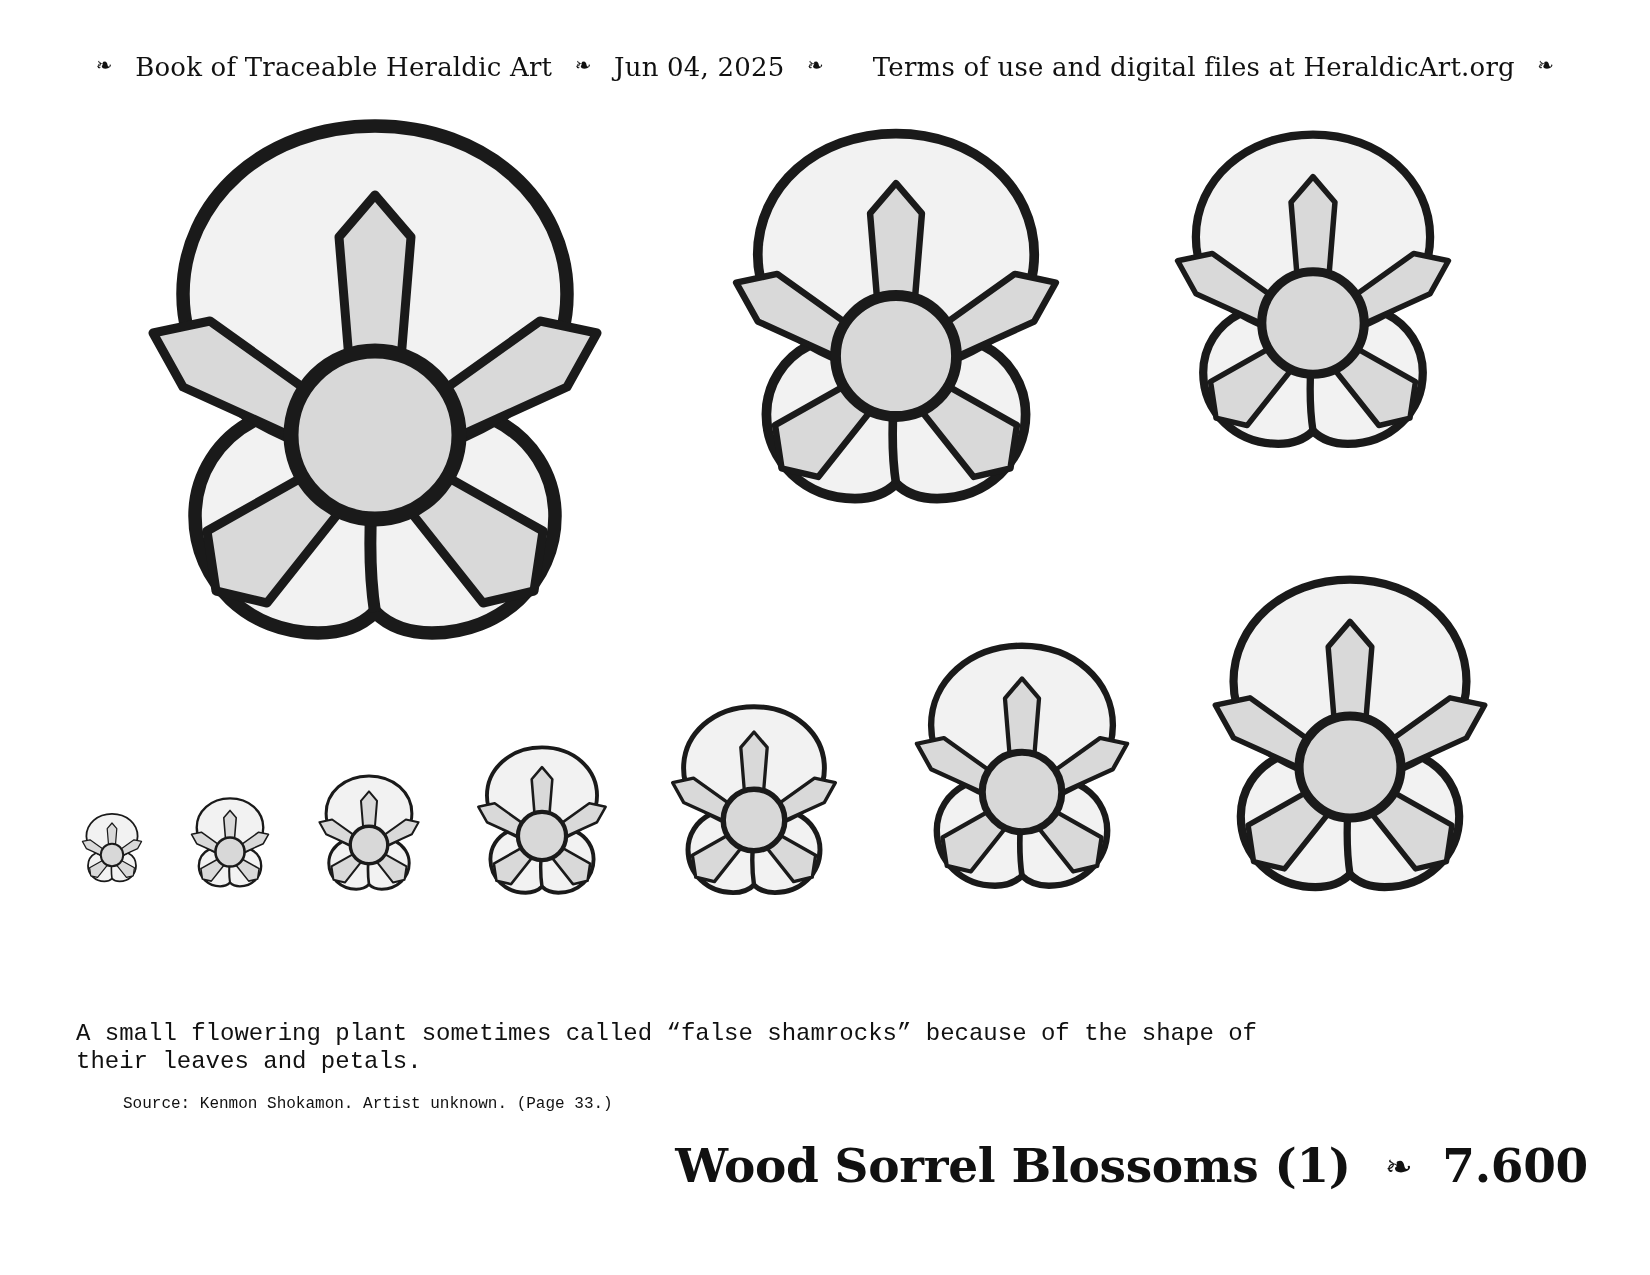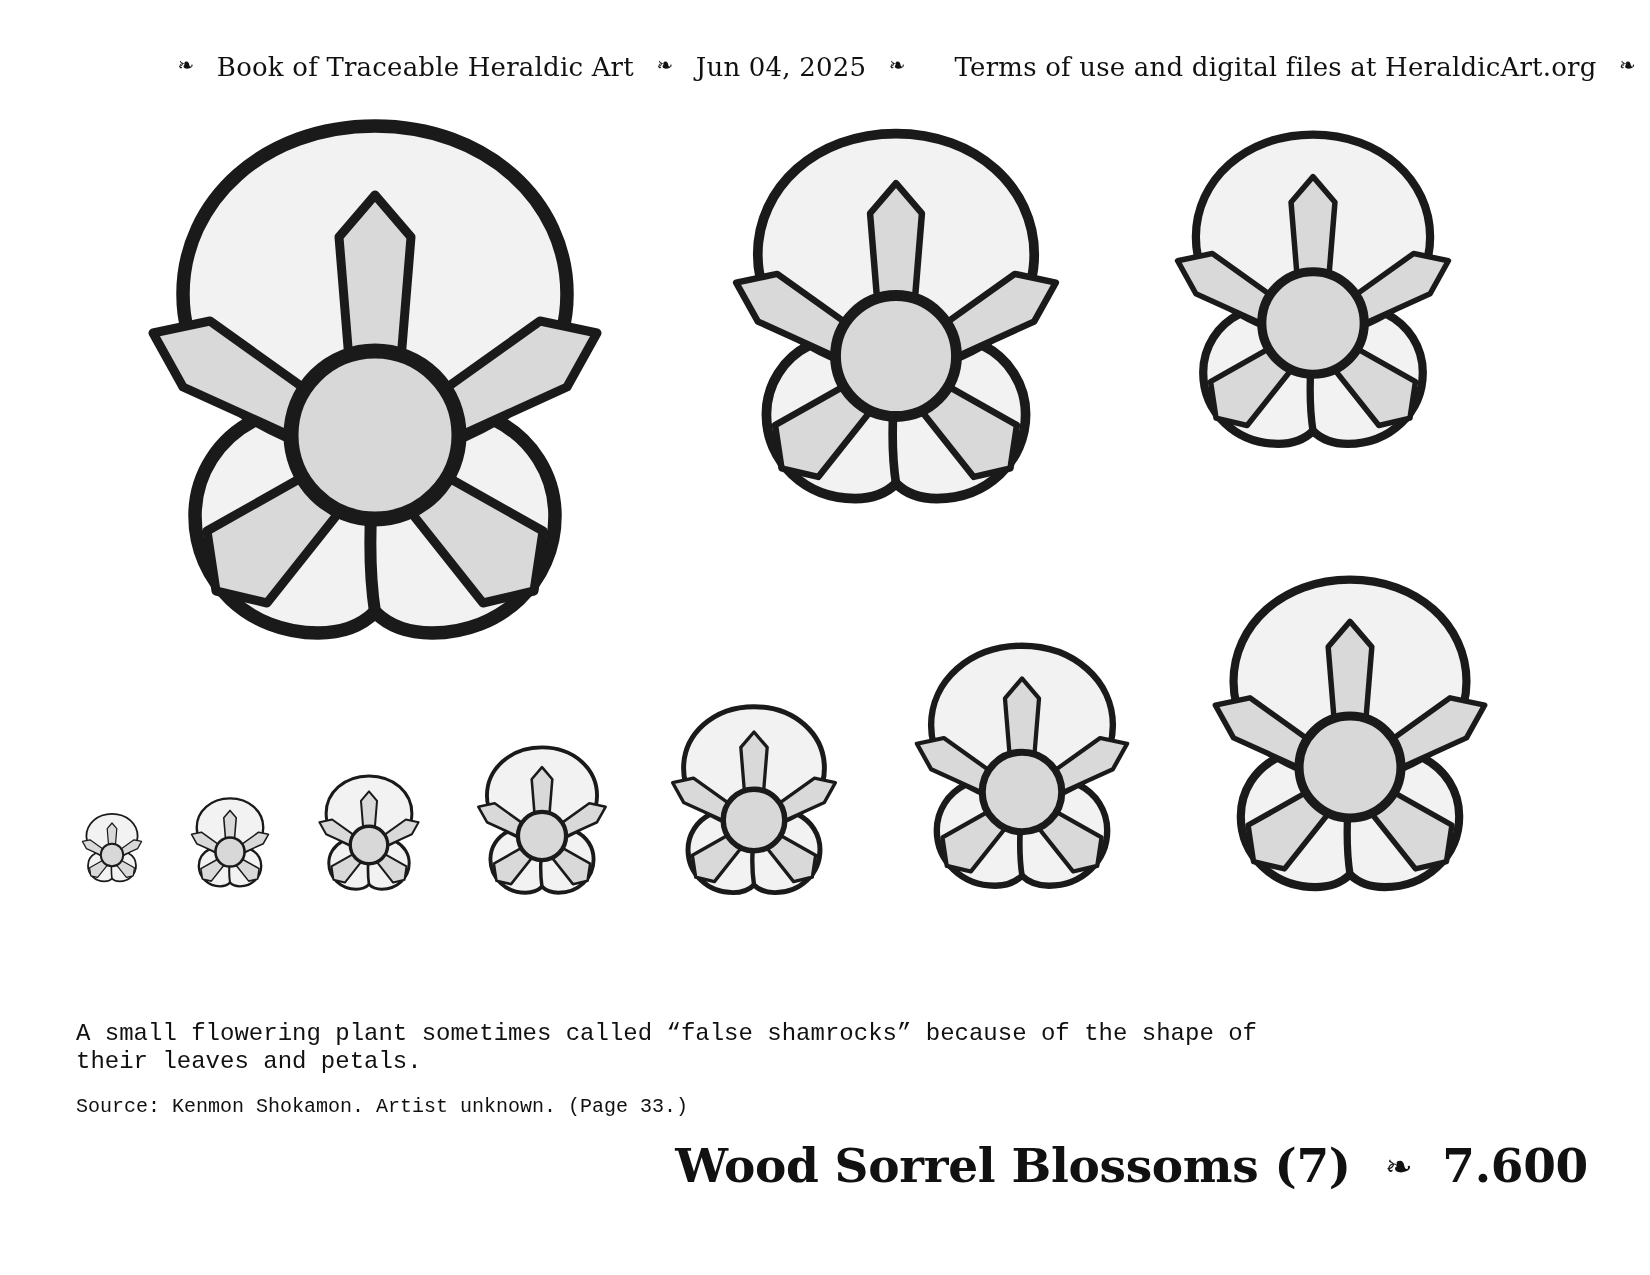--- a/index.html
+++ b/index.html
@@ -15,21 +15,21 @@
     font-family: "Liberation Serif", serif;
     color: #111111;
   }
 
   
   .header {
     position: absolute;
     top: 50px;
     left: 0;
     width: 1650px;
-    text-align: right;
+    text-align: center;
     font-family: "DejaVu Serif", serif;
     font-size: 26px;
     letter-spacing: 0.2px;
     white-space: nowrap;
   }
   .header .seg { display: inline-block; vertical-align: middle; }
   .header .orn {
     display: inline-block;
     vertical-align: middle;
     font-size: 20px;
@@ -55,21 +55,21 @@
     top: 1020px;
     width: 1200px;
   }
   .desc p {
     margin: 0 0 20px 0;
     font-size: 24px;
     line-height: 1.15;
     font-family: Liberation Mono, monospace;
   }
   .desc p.tight { margin-bottom: 2px; }
-  .desc p.src { font-size: 20px; margin-bottom: 0; }
+  .desc p.src { font-size: 16px; margin-bottom: 0; margin-left: 47px; }
 
   
   .titleline {
     position: absolute;
     right: 62px;
     bottom: 82px;
     font-family: "DejaVu Serif", serif;
     font-size: 47px;
     font-weight: 700;
     white-space: nowrap;
@@ -164,16 +164,16 @@
     </g>
   </svg>
 </div>
 
 <div class="desc">
   <p>A small flowering plant sometimes called “false shamrocks” because of the shape of their leaves and petals.</p>
   <p class="src tight">Source: Kenmon Shokamon. Artist unknown. (Page 33.)</p>
 </div>
 
 <div class="titleline">
-  <span>Wood Sorrel Blossoms (7)</span>
+  <span>Wood Sorrel Blossoms (1)</span>
   <span class="orn">❧</span>
   <span class="num">7.600</span>
 </div>
 
 </body></html>

